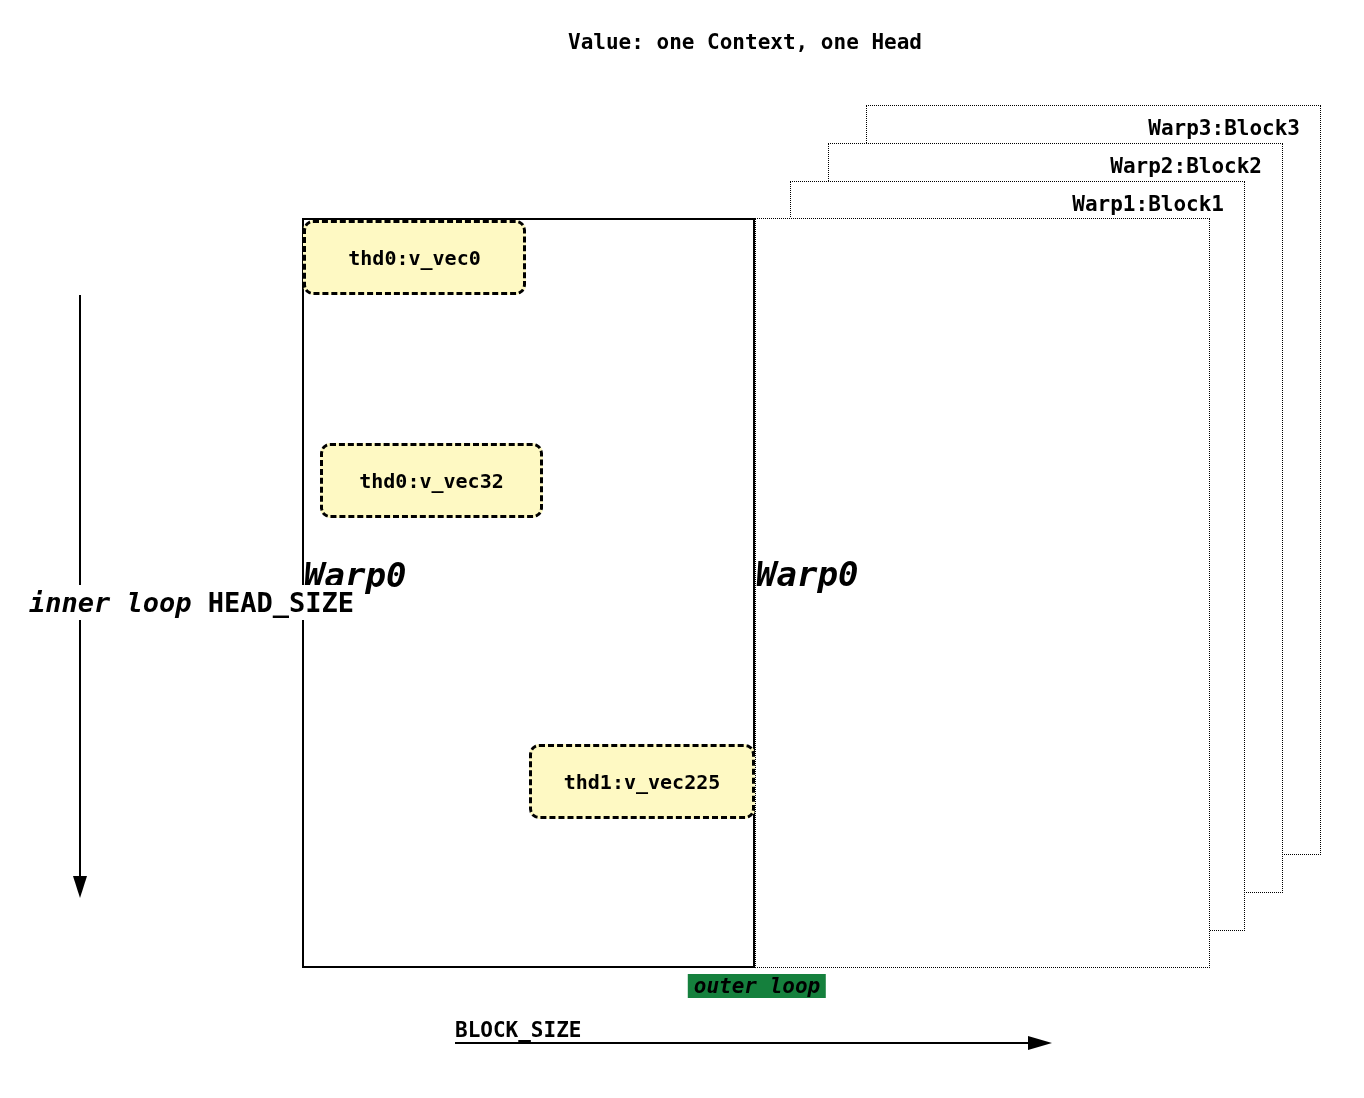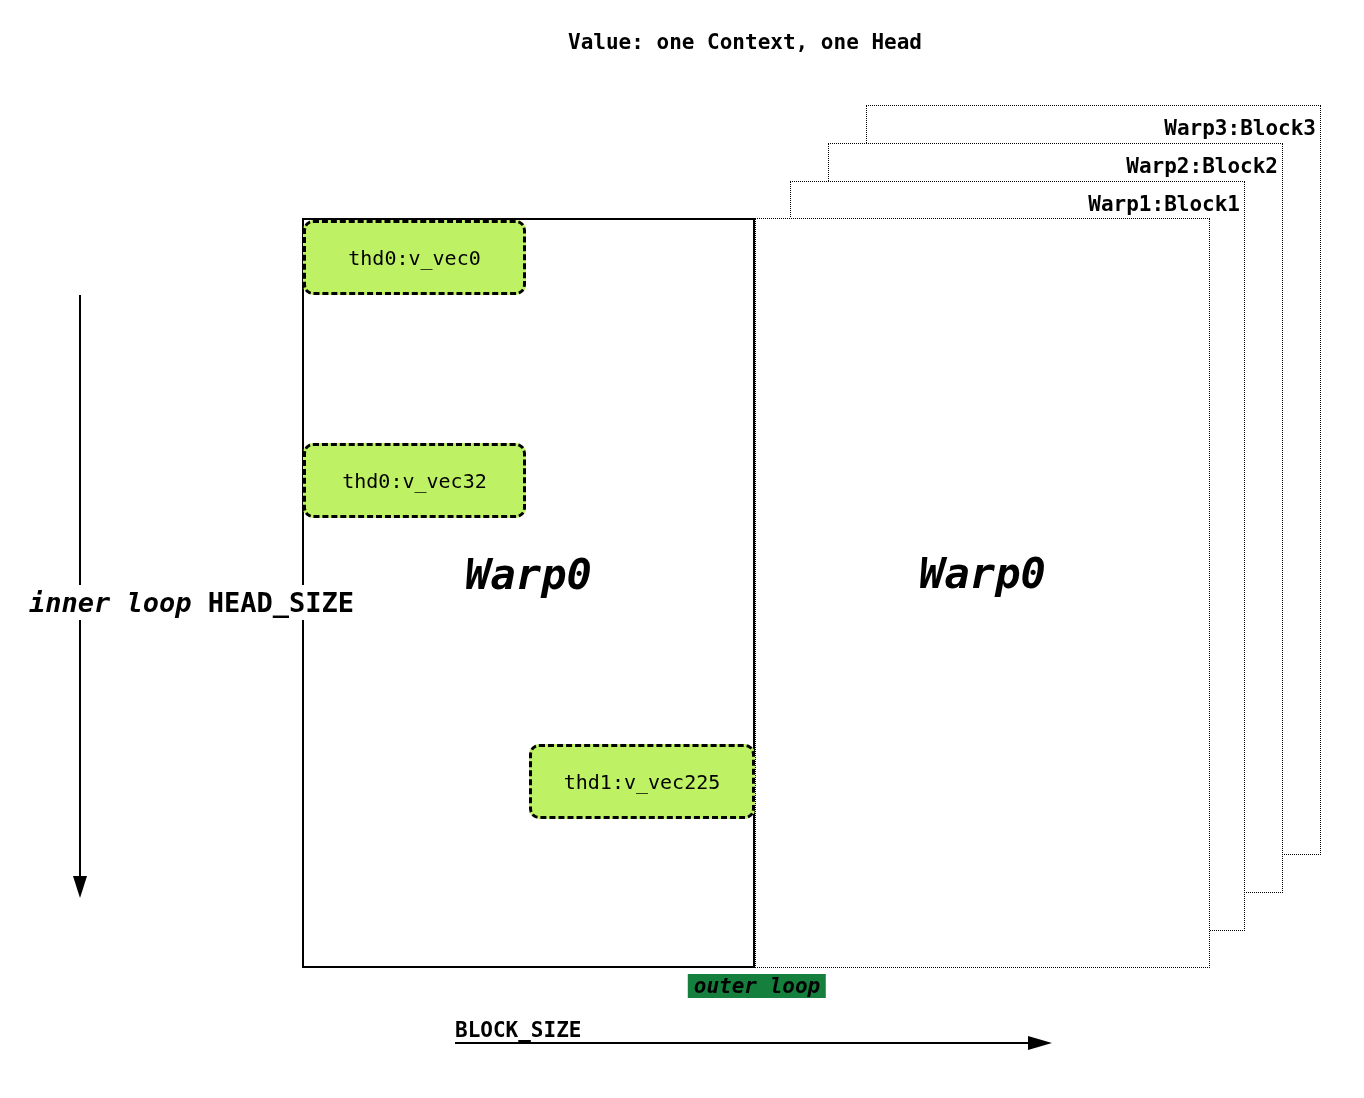--- a/index.html
+++ b/index.html
@@ -32,21 +32,21 @@
     height: 750px;
     border: 1.5px dotted #000;
     background: #ffffff;
   }
   .stack-3 { left: 866px; top: 105px; }
   .stack-2 { left: 828px; top: 143px; }
   .stack-1 { left: 790px; top: 181px; }
   .stack-label {
     position: absolute;
     top: 10px;
-    right: 4px;
+    right: 20px;
     font-size: 21px;
     font-weight: 700;
     white-space: nowrap;
   }
 
   
   .front-block {
     position: absolute;
     left: 755px;
     top: 218px;
@@ -65,44 +65,44 @@
     height: 750px;
     border: 2px solid #000;
     background: #ffffff;
   }
 
   .block-label {
     position: absolute;
     left: 0;
     top: 334px;
     width: 100%;
-    text-align: center;
-    font-size: 42px;
+    text-align: left;
+    font-size: 34px;
     line-height: 42px;
     font-weight: 700;
     font-style: italic;
   }
 
   
   .cell {
     position: absolute;
     height: 75px;
     border: 3.5px dashed #000;
     border-radius: 10px;
-    background: #bef264;
+    background: #fef9c3;
     display: flex;
     align-items: center;
     justify-content: center;
     font-size: 20px;
-    font-weight: 400;
+    font-weight: 700;
     white-space: nowrap;
   }
   .cell-r0c0 { left: 303px; top: 220px; width: 223px; }
   .cell-r0c1 { left: 529px; top: 220px; width: 226px; }
-  .cell-r1c0 { left: 303px; top: 443px; width: 223px; }
+  .cell-r1c0 { left: 320px; top: 443px; width: 223px; }
   .cell-r1c1 { left: 529px; top: 443px; width: 226px; }
   .cell-r2c0 { left: 303px; top: 744px; width: 223px; }
   .cell-r2c1 { left: 529px; top: 744px; width: 226px; }
 
   .arrows {
     position: absolute;
     left: 0;
     top: 0;
     pointer-events: none;
   }

